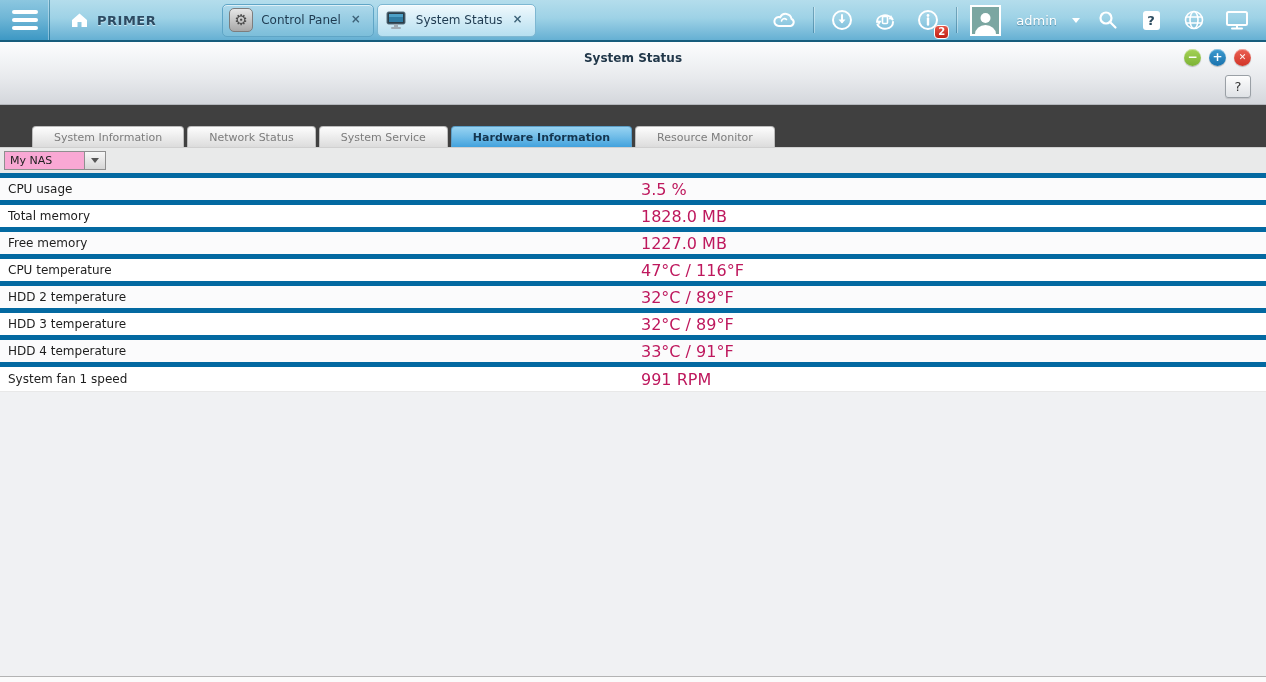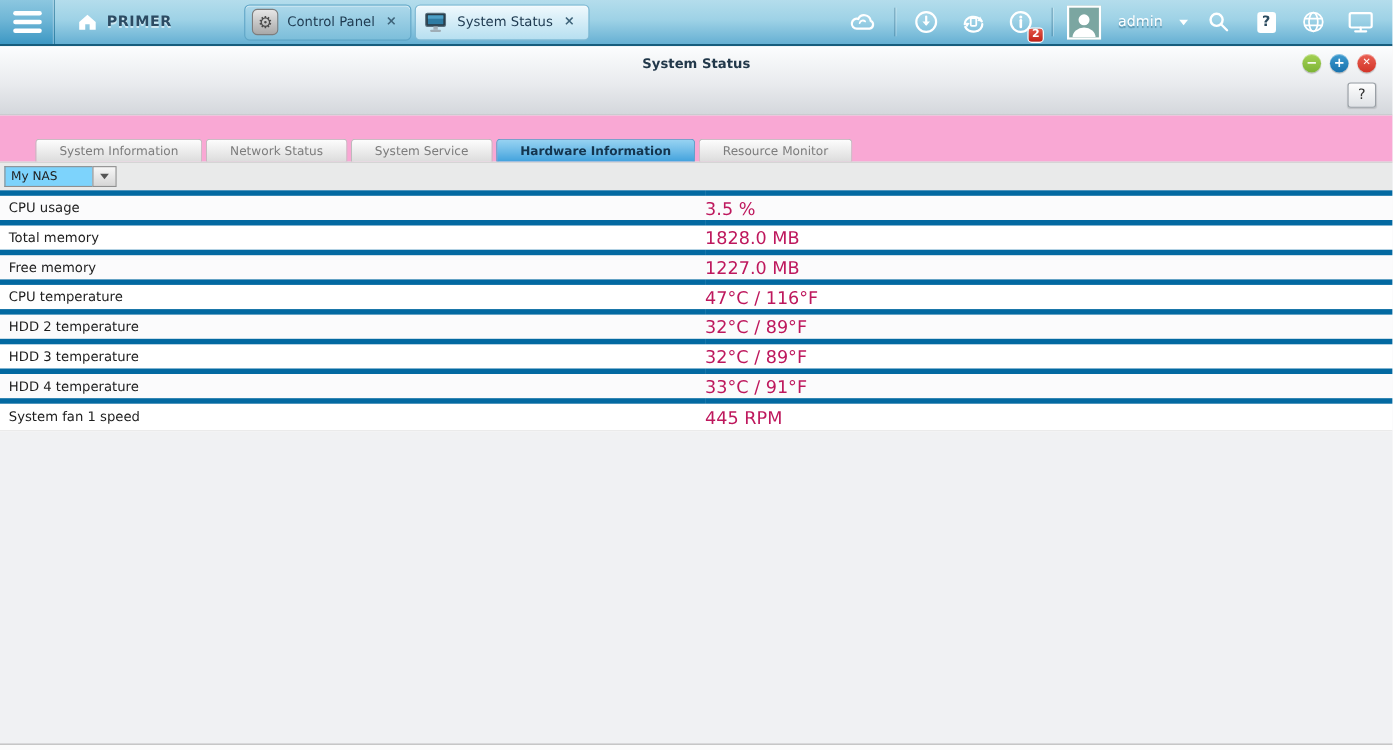--- a/index.html
+++ b/index.html
@@ -65,30 +65,30 @@
   .ctrl-close { background:linear-gradient(180deg,#ea6155,#d23427); }
   .ctrl-close::before { content:"✕"; font-size:9px; }
   .win-help-btn { position:absolute; top:33px; right:15px; width:26px; height:23px;
     border:1px solid #9aa0a6; border-radius:3px; background:linear-gradient(180deg,#fdfdfd,#dfe2e6);
     font-size:13px; color:#333; display:flex; align-items:center; justify-content:center; cursor:pointer;
     box-shadow:0 1px 1px rgba(0,0,0,.12); }
 
   
   .content { position:absolute; top:105px; left:0; width:100%; height:572px;
     background:#f0f1f3; border-bottom:1px solid #b3b3b3; }
-  .tabbar { height:42px; background:#f9a8d4; display:flex; align-items:flex-end; padding-left:32px; gap:3px; }
+  .tabbar { height:42px; background:#404040; display:flex; align-items:flex-end; padding-left:32px; gap:3px; }
   .ctab { height:21px; padding:0 21px; display:flex; align-items:center; cursor:pointer;
     border:1px solid #bcbcbc; border-bottom:none; border-radius:4px 4px 0 0;
     background:linear-gradient(180deg,#fdfdfd,#dcdcdc); font-size:11px; color:#7c7c7c; }
   .ctab.active { background:linear-gradient(180deg,#97d3f2 0%,#6fbce8 50%,#42a2dd 100%);
     border-color:#5b9ec7; color:#14354f; font-weight:bold; }
   .selector-row { height:26px; background:#e9eaea; border-top:1px solid #d0d0d0;
     display:flex; align-items:center; padding-left:4px; }
   .nas-select { display:flex; height:19px; cursor:pointer; }
-  .nas-select-value { width:80px; background:#7dd3fc; border:1px solid #8f8f8f; border-right:none;
+  .nas-select-value { width:80px; background:#f9a8d4; border:1px solid #8f8f8f; border-right:none;
     font-size:11px; color:#222; padding:2px 0 0 5px; }
   .nas-select-btn { width:22px; background:linear-gradient(180deg,#f7f7f7,#d6d6d6);
     border:1px solid #8f8f8f; display:flex; align-items:center; justify-content:center; }
   .nas-select-btn::before { content:""; width:0; height:0; border-left:4px solid transparent;
     border-right:4px solid transparent; border-top:5px solid #555; }
 
   .info-table { width:100%; border-collapse:collapse; background:#fff; }
   .info-table tr { height:27px; border-top:5px solid #0369a1; }
   .info-table tr:nth-child(odd)  { background:#fbfbfc; }
   .info-table tr:nth-child(even) { background:#ffffff; }
@@ -267,19 +267,19 @@
         <tr>
           <td class="cell-label">HDD 3 temperature</td>
           <td class="cell-value">32°C / 89°F</td>
           </tr>
         <tr>
           <td class="cell-label">HDD 4 temperature</td>
           <td class="cell-value">33°C / 91°F</td>
           </tr>
         <tr>
           <td class="cell-label">System fan 1 speed</td>
-          <td class="cell-value">445 RPM</td>
+          <td class="cell-value">991 RPM</td>
           </tr>
       </tbody>
     </table>
 
   </div>
 </div>
 
 </body></html>

